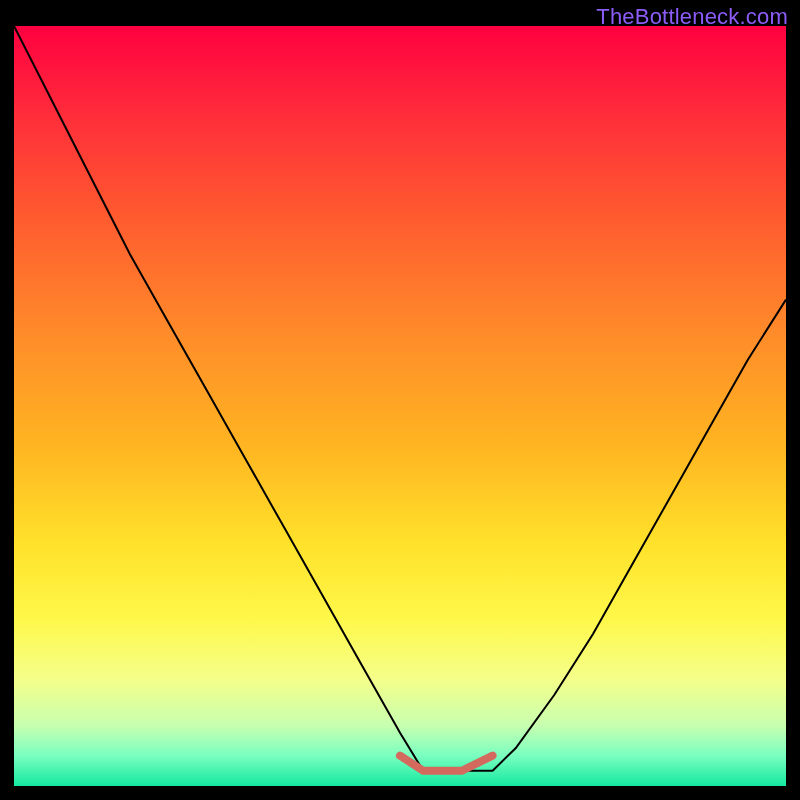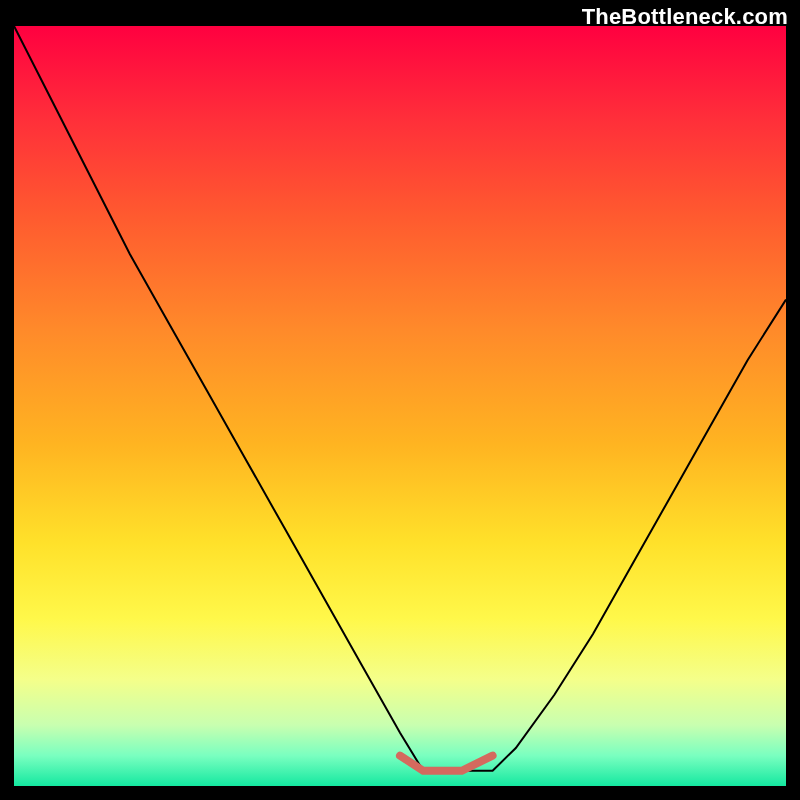--- a/index.html
+++ b/index.html
@@ -14,23 +14,23 @@
   .frame {
     position: relative;
     width: 800px;
     height: 800px;
     background: #000;
   }
   .watermark {
     position: absolute;
     top: 4px;
     right: 12px;
-    color: #ffffff;
+    color: #8b5cf6;
     font-size: 22px;
-    font-weight: 700;
+    font-weight: 400;
     letter-spacing: 0.2px;
     user-select: none;
   }
   .plot {
     position: absolute;
     left: 14px;
     top: 26px;
     width: 772px;
     height: 760px;
   }

